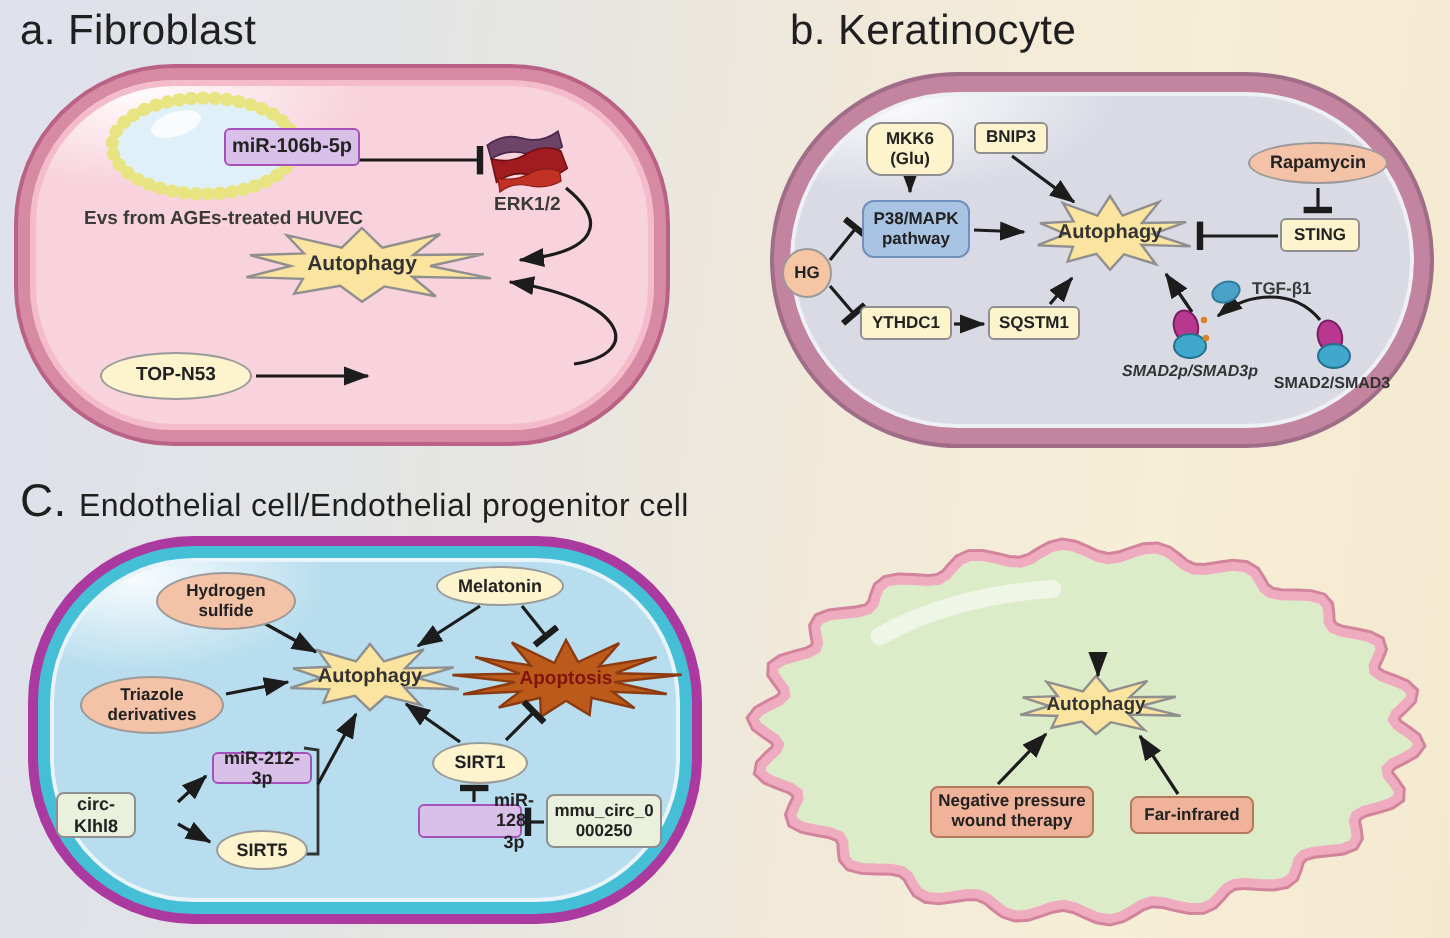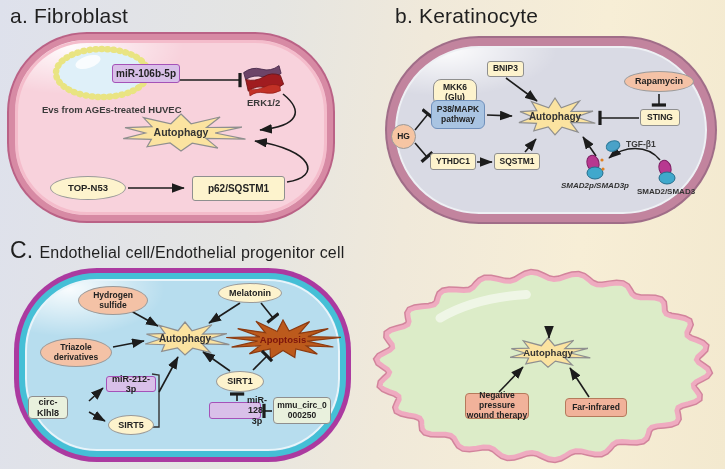--- a/index.html
+++ b/index.html
@@ -70,21 +70,20 @@
       <polygon fill="#fbe3a0" stroke="#8f8f8f" stroke-width="1.2" points="181.0,114.0 191.1,123.8 220.1,117.0 206.6,127.5 241.9,127.1 215.1,133.0 245.5,139.2 206.1,138.4 217.9,148.1 192.2,143.2 181.0,150.9 170.1,142.9 147.1,146.8 151.4,139.4 123.2,138.6 145.4,133.0 125.0,127.6 152.0,126.7 143.4,117.6 170.9,123.8"></polygon>
       <path d="M283,94 C304,111 299,126 260,130" fill="none" stroke="#1c1c1c" stroke-width="1.6" marker-end="url(#arrA)"></path>
       <path d="M287,182 C322,177 314,150 255,141" fill="none" stroke="#1c1c1c" stroke-width="1.6" marker-end="url(#arrA)"></path>
       <path d="M128,188 H184" stroke="#1c1c1c" stroke-width="1.6" marker-end="url(#arrA)"></path>
     </svg>
     <div class="node box-purple" style="left:67px;top:64px;width:68px;height:19px;font-size:10px;margin-left:45px;">miR-106b-5p</div>
     <div class="caption" style="left:42px;top:104px;text-align:center;">Evs from AGEs-treated HUVEC</div>
     <div class="caption" style="left:247px;top:97px;">ERK1/2</div>
     <div class="star-label" style="left:136px;top:126px;width:90px;font-size:10.5px;">Autophagy</div>
     <div class="node ellipse ell-yellow" style="left:50px;top:176px;width:76px;height:24px;font-size:9.5px;">TOP-N53</div>
-    <div class="node box-yellow" style="left:192px;top:176px;width:93px;height:25px;font-size:10px;">p62/SQSTM1</div>
   </div>
 
   <div class="panel" style="left:363px;top:0;width:362px;height:235px;">
     <div class="p-title" style="left:12px;top:4px;margin-left:20px;">b. Keratinocyte</div>
     <div class="cell cell-b" style="left:24px;top:38px;width:312px;height:168px;"></div>
     <svg class="overlay" width="362" height="235" viewBox="0 0 362 235">
       <defs>
         <marker id="arrB" markerWidth="9" markerHeight="7" refX="7.5" refY="3" orient="auto">
             <path d="M0,0 L8,3 L0,6 Z" fill="#1c1c1c"></path>
           </marker>
@@ -111,21 +110,21 @@
         <ellipse cx="0" cy="-4" rx="6" ry="8" fill="#b83890" stroke="#7c1f62" stroke-width="1" transform="rotate(-15)"></ellipse>
         <ellipse cx="1" cy="6" rx="8" ry="6" fill="#3fa8cc" stroke="#256e8c" stroke-width="1"></ellipse>
         <circle cx="8" cy="-7" r="1.6" fill="#e08020"></circle>
           <circle cx="9" cy="2" r="1.6" fill="#e08020"></circle>
       </g>
       <g transform="translate(303,172)">
         <ellipse cx="0" cy="-4" rx="6" ry="8" fill="#b83890" stroke="#7c1f62" stroke-width="1" transform="rotate(-15)"></ellipse>
         <ellipse cx="1" cy="6" rx="8" ry="6" fill="#3fa8cc" stroke="#256e8c" stroke-width="1"></ellipse>
       </g>
     </svg>
-    <div class="node box-yellow round8 ml" style="left:70px;top:79px;width:44px;height:27px;font-size:8.5px;">MKK6
+    <div class="node box-yellow round8 ml" style="left:70px;top:61px;width:44px;height:27px;font-size:8.5px;">MKK6
 (Glu)</div>
     <div class="node box-yellow" style="left:124px;top:61px;width:37px;height:16px;font-size:8.5px;">BNIP3</div>
     <div class="node box-blue ml" style="left:68px;top:100px;width:54px;height:29px;font-size:8.5px;">P38/MAPK
 pathway</div>
     <div class="node hg" style="left:28px;top:124px;width:25px;height:25px;font-size:8.5px;">HG</div>
     <div class="node box-yellow" style="left:67px;top:153px;width:46px;height:17px;font-size:8.5px;">YTHDC1</div>
     <div class="node box-yellow" style="left:131px;top:153px;width:46px;height:17px;font-size:8.5px;">SQSTM1</div>
     <div class="star-label" style="left:152px;top:111px;width:80px;font-size:10px;">Autophagy</div>
     <div class="node ellipse ell-peach" style="left:261px;top:71px;width:70px;height:21px;font-size:9px;">Rapamycin</div>
     <div class="node box-yellow" style="left:277px;top:109px;width:40px;height:17px;font-size:8.5px;">STING</div>
@@ -186,18 +185,18 @@
       </defs>
       <path fill="none" stroke="#d2849c" stroke-width="7.5" d="M340.0,131.0L344.4,134.3L346.0,137.7L343.6,140.9L338.4,143.8L333.0,146.5L330.1,149.4L330.6,152.6L333.5,156.4L336.1,160.2L335.9,163.7L332.0,166.4L325.5,168.4L319.0,170.1L314.8,172.4L313.7,175.6L314.6,179.7L315.1,183.8L313.2,187.1L308.1,189.1L300.9,189.9L293.8,190.6L288.6,192.1L285.9,195.0L284.8,199.0L283.2,203.1L279.7,205.9L273.8,207.0L266.5,206.7L259.3,206.2L253.6,206.8L249.6,209.2L246.5,212.9L243.0,216.5L238.2,218.7L232.0,218.8L225.1,217.4L218.4,215.7L212.7,215.4L207.6,217.1L202.8,220.1L197.6,223.0L191.9,224.4L185.9,223.5L180.0,221.0L174.5,218.4L169.0,217.2L163.4,218.0L157.2,220.1L150.8,222.1L144.6,222.5L139.3,220.7L134.9,217.4L130.9,214.0L126.3,212.0L120.5,211.8L113.5,212.9L106.4,213.8L100.3,213.2L96.0,210.6L93.5,206.7L91.3,202.8L88.0,200.2L82.4,199.1L75.2,199.0L67.9,198.7L62.3,197.2L59.6,194.1L59.1,189.9L58.9,185.9L57.0,182.8L52.3,180.9L45.4,179.7L38.5,178.2L34.0,175.9L32.9,172.4L34.5,168.4L36.4,164.5L36.1,161.2L32.5,158.6L26.5,156.4L20.6,153.9L17.4,150.9L18.1,147.4L21.6,143.8L25.4,140.3L26.8,137.2L24.6,134.1L20.0,131.0L15.6,127.7L14.0,124.3L16.4,121.1L21.6,118.2L27.0,115.5L29.9,112.6L29.4,109.4L26.5,105.6L23.9,101.8L24.1,98.3L28.0,95.6L34.5,93.6L41.0,91.9L45.2,89.6L46.3,86.4L45.4,82.3L44.9,78.2L46.8,74.9L51.9,72.9L59.1,72.1L66.2,71.4L71.4,69.9L74.1,67.0L75.2,63.0L76.8,58.9L80.3,56.1L86.2,55.0L93.5,55.3L100.7,55.8L106.4,55.2L110.4,52.8L113.5,49.1L117.0,45.5L121.8,43.3L128.0,43.2L134.9,44.6L141.6,46.3L147.3,46.6L152.4,44.9L157.2,41.9L162.4,39.0L168.1,37.6L174.1,38.5L180.0,41.0L185.5,43.6L191.0,44.8L196.6,44.0L202.8,41.9L209.2,39.9L215.4,39.5L220.7,41.3L225.1,44.6L229.1,48.0L233.7,50.0L239.5,50.2L246.5,49.1L253.6,48.2L259.7,48.8L264.0,51.4L266.5,55.3L268.7,59.2L272.0,61.8L277.6,62.9L284.8,63.0L292.1,63.3L297.7,64.8L300.4,67.9L300.9,72.1L301.1,76.1L303.0,79.2L307.7,81.1L314.6,82.3L321.5,83.8L326.0,86.1L327.1,89.6L325.5,93.6L323.6,97.5L323.9,100.8L327.5,103.4L333.5,105.6L339.4,108.1L342.6,111.1L341.9,114.6L338.4,118.2L334.6,121.7L333.2,124.8L335.4,127.9L340.0,131.0Z"></path>
       <path fill="#dcecc8" stroke="#efabc0" stroke-width="4.5" d="M340.0,131.0L344.4,134.3L346.0,137.7L343.6,140.9L338.4,143.8L333.0,146.5L330.1,149.4L330.6,152.6L333.5,156.4L336.1,160.2L335.9,163.7L332.0,166.4L325.5,168.4L319.0,170.1L314.8,172.4L313.7,175.6L314.6,179.7L315.1,183.8L313.2,187.1L308.1,189.1L300.9,189.9L293.8,190.6L288.6,192.1L285.9,195.0L284.8,199.0L283.2,203.1L279.7,205.9L273.8,207.0L266.5,206.7L259.3,206.2L253.6,206.8L249.6,209.2L246.5,212.9L243.0,216.5L238.2,218.7L232.0,218.8L225.1,217.4L218.4,215.7L212.7,215.4L207.6,217.1L202.8,220.1L197.6,223.0L191.9,224.4L185.9,223.5L180.0,221.0L174.5,218.4L169.0,217.2L163.4,218.0L157.2,220.1L150.8,222.1L144.6,222.5L139.3,220.7L134.9,217.4L130.9,214.0L126.3,212.0L120.5,211.8L113.5,212.9L106.4,213.8L100.3,213.2L96.0,210.6L93.5,206.7L91.3,202.8L88.0,200.2L82.4,199.1L75.2,199.0L67.9,198.7L62.3,197.2L59.6,194.1L59.1,189.9L58.9,185.9L57.0,182.8L52.3,180.9L45.4,179.7L38.5,178.2L34.0,175.9L32.9,172.4L34.5,168.4L36.4,164.5L36.1,161.2L32.5,158.6L26.5,156.4L20.6,153.9L17.4,150.9L18.1,147.4L21.6,143.8L25.4,140.3L26.8,137.2L24.6,134.1L20.0,131.0L15.6,127.7L14.0,124.3L16.4,121.1L21.6,118.2L27.0,115.5L29.9,112.6L29.4,109.4L26.5,105.6L23.9,101.8L24.1,98.3L28.0,95.6L34.5,93.6L41.0,91.9L45.2,89.6L46.3,86.4L45.4,82.3L44.9,78.2L46.8,74.9L51.9,72.9L59.1,72.1L66.2,71.4L71.4,69.9L74.1,67.0L75.2,63.0L76.8,58.9L80.3,56.1L86.2,55.0L93.5,55.3L100.7,55.8L106.4,55.2L110.4,52.8L113.5,49.1L117.0,45.5L121.8,43.3L128.0,43.2L134.9,44.6L141.6,46.3L147.3,46.6L152.4,44.9L157.2,41.9L162.4,39.0L168.1,37.6L174.1,38.5L180.0,41.0L185.5,43.6L191.0,44.8L196.6,44.0L202.8,41.9L209.2,39.9L215.4,39.5L220.7,41.3L225.1,44.6L229.1,48.0L233.7,50.0L239.5,50.2L246.5,49.1L253.6,48.2L259.7,48.8L264.0,51.4L266.5,55.3L268.7,59.2L272.0,61.8L277.6,62.9L284.8,63.0L292.1,63.3L297.7,64.8L300.4,67.9L300.9,72.1L301.1,76.1L303.0,79.2L307.7,81.1L314.6,82.3L321.5,83.8L326.0,86.1L327.1,89.6L325.5,93.6L323.6,97.5L323.9,100.8L327.5,103.4L333.5,105.6L339.4,108.1L342.6,111.1L341.9,114.6L338.4,118.2L334.6,121.7L333.2,124.8L335.4,127.9L340.0,131.0Z"></path>
       <ellipse cx="180" cy="131" rx="138" ry="72" fill="none" stroke="#ffffff" stroke-width="9" opacity="0.55" stroke-linecap="round" stroke-dasharray="90 999" stroke-dashoffset="-400"></ellipse>
       <polygon fill="#fbe3a0" stroke="#8f8f8f" stroke-width="1.2" points="185.0,103.0 191.6,110.7 210.7,105.4 201.8,113.6 224.9,113.4 207.4,118.0 227.3,122.9 201.4,122.3 209.2,129.9 192.4,126.1 185.0,132.1 177.9,125.8 162.8,128.9 165.6,123.0 147.1,122.4 161.7,118.0 148.3,113.7 165.9,113.1 160.3,105.9 178.4,110.7"></polygon>
       <path d="M186,93 V103" stroke="#1c1c1c" stroke-width="1.6" marker-end="url(#arrD)"></path>
       <path d="M136,157 L160,132" stroke="#1c1c1c" stroke-width="1.6" marker-end="url(#arrD)"></path>
       <path d="M226,162 L207,133" stroke="#1c1c1c" stroke-width="1.6" marker-end="url(#arrD)"></path>
     </svg>
     <div class="star-label" style="left:147px;top:112px;width:76px;font-size:9.5px;">Autophagy</div>
-    <div class="node box-orange ml" style="left:102px;top:158px;width:64px;height:26px;font-size:8.5px;">Negative pressure
+    <div class="node box-orange ml" style="left:102px;top:158px;width:82px;height:26px;font-size:8.5px;">Negative pressure
 wound therapy</div>
     <div class="node box-orange" style="left:202px;top:163px;width:62px;height:19px;font-size:8.5px;">Far-infrared</div>
   </div>
 
 </div>
 
 </body></html>

